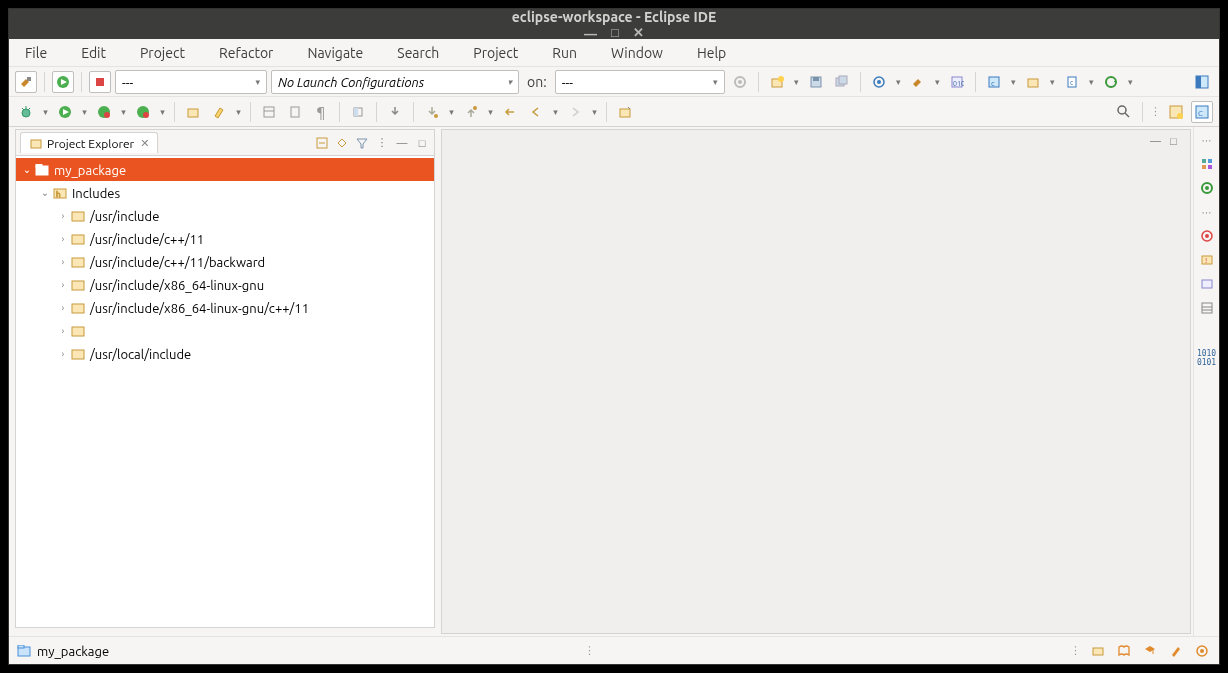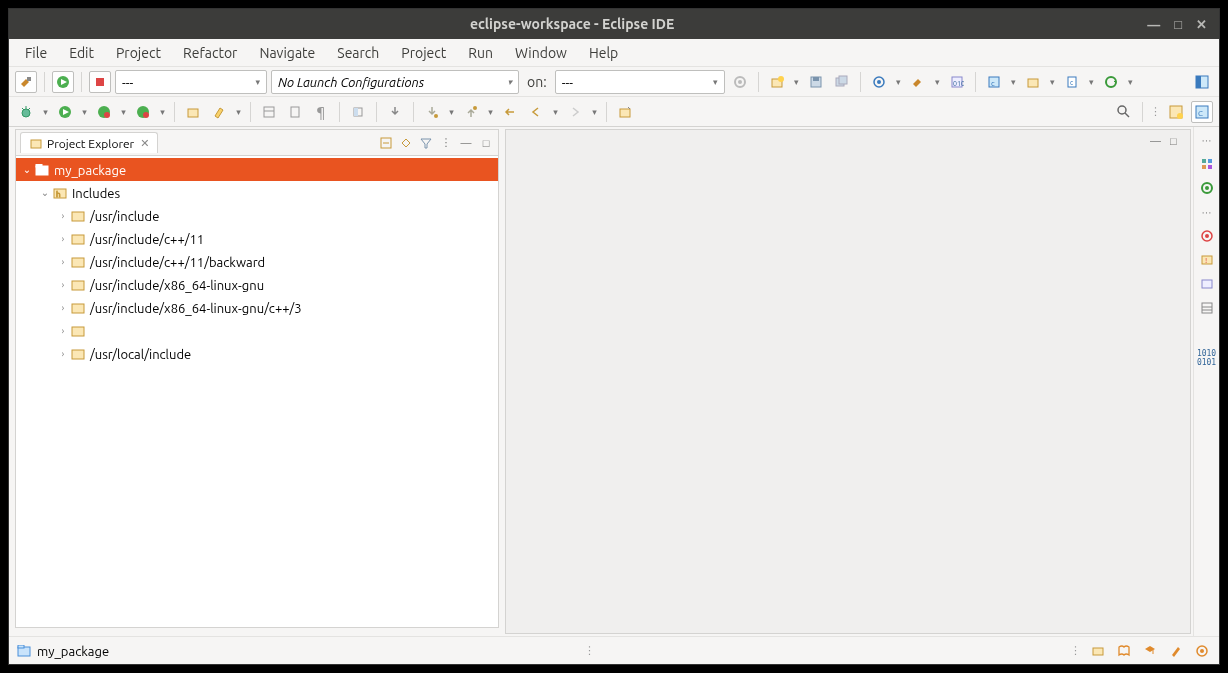--- a/index.html
+++ b/index.html
@@ -1,36 +1,36 @@
 <!DOCTYPE html>
 <html><head>
 <meta charset="utf-8">
 <style>
 * { box-sizing: border-box; margin: 0; padding: 0; }
 body { font-family: "Ubuntu", "Segoe UI", sans-serif; font-size: 13px; background: #000; width: 1228px; height: 673px; overflow: hidden; }
 .window { position: absolute; left: 8px; top: 8px; width: 1212px; height: 657px; background: #fafafa; display: flex; flex-direction: column; border: 1px solid #333; }
-.titlebar { height: 30px; background: #3c3c3a; color: #d2d2cf; display: flex; align-items: center; font-weight: bold; font-size: 14px; }
+.titlebar { height: 30px; background: #3c3c3a; color: #d2d2cf; display: flex; align-items: center; font-weight: bold; font-size: 14px; flex-direction: column; }
 .titlebar-title { flex: 1; text-align: center; }
 .titlebar-controls { display: flex; gap: 14px; padding: 0 12px; align-items: center; }
 .titlebar-controls span { cursor: pointer; color: #b8b8b5; font-size: 13px; }
 
-.menubar { height: 28px; background: #f6f5f4; display: flex; align-items: center; padding: 0 6px; gap: 2px; border-bottom: 1px solid #e4e3e1; }
+.menubar { height: 28px; background: #f6f5f4; display: flex; align-items: center; padding: 0 6px; gap: 14px; border-bottom: 1px solid #e4e3e1; }
 .menubar-item { padding: 4px 10px; font-size: 14px; color: #3d3d3a; cursor: pointer; }
 
 .toolbar1 { height: 30px; background: #f6f5f4; display: flex; align-items: center; padding: 2px 6px; gap: 4px; border-bottom: 1px solid #e4e3e1; }
 .toolbar2 { height: 30px; background: #f6f5f4; display: flex; align-items: center; padding: 2px 6px; gap: 4px; border-bottom: 1px solid #d4d3d1; }
 .tbtn { width: 22px; height: 22px; display: inline-flex; align-items: center; justify-content: center; border: 1px solid transparent; border-radius: 2px; cursor: pointer; color: #7f1d1d; }
 .tbtn-box { border: 1px solid #bfbfbd; background: #fefefe; }
 .tsep { width: 1px; height: 20px; background: #d6d5d3; margin: 0 3px; }
 .tdrop { width: 9px; font-size: 9px; color: #777; cursor: pointer; display:inline-block; text-align:center;}
 .combo { height: 24px; border: 1px solid #bfbfbd; background: #fff; font-size: 13px; padding: 0 6px; display: flex; align-items: center; justify-content: space-between; cursor: pointer; border-radius: 2px; }
 .combo .arr { font-size: 9px; color: #777; margin-left:6px;}
 
 .workspace { flex: 1; display: flex; background: #f6f5f4; overflow: hidden; }
-.left-panel { width: 484px; display: flex; flex-direction: column; border: 1px solid #d4d3d1; margin: 2px 2px 8px 6px; background: #fff; }
+.left-panel { width: 420px; display: flex; flex-direction: column; border: 1px solid #d4d3d1; margin: 2px 2px 8px 6px; background: #fff; }
 .view-tabs { height: 26px; background: #f6f5f4; display: flex; align-items: center; border-bottom: 1px solid #d4d3d1; padding-left: 4px; }
 .view-tab { background: #fff; border: 1px solid #d4d3d1; border-bottom: none; padding: 3px 8px; display: flex; align-items: center; gap: 4px; font-size: 12px; border-radius: 3px 3px 0 0;}
 .view-tab-close { cursor: pointer; color: #888; font-size: 11px; margin-left:2px;}
 .tab-icons-right { margin-left: auto; display: flex; gap: 4px; padding-right: 4px;}
 .tab-icons-right .ic { width:16px;height:16px;display:inline-flex;align-items:center;justify-content:center;font-size:11px;color:#7a7a78;cursor:pointer;}
 
 .tree { flex: 1; overflow: auto; font-size: 13px; padding-top:2px; }
 .tree-row { display: flex; align-items: center; height: 23px; white-space: nowrap; cursor: pointer; }
 .tree-row.selected { background: #e95420; color: #fff; }
 .tw { display:inline-block; text-align:center; font-size:10px; color:#888; width:14px;}
@@ -430,21 +430,21 @@
           <span>/usr/include/x86_64-linux-gnu</span>
         </div>
         <div class="tree-row">
           <span class="pad" style="width:40px;"></span>
             <span class="tw">›</span>
           <span class="tinc2-icon">
               <svg width="14" height="12">
                 <rect x="1" y="2" width="12" height="9"></rect>
               </svg>
             </span>
-          <span>/usr/include/x86_64-linux-gnu/c++/3</span>
+          <span>/usr/include/x86_64-linux-gnu/c++/11</span>
         </div>
         <div class="tree-row">
           <span class="pad" style="width:40px;"></span>
             <span class="tw">›</span>
           <span class="tinc2-icon">
               <svg width="14" height="12">
                 <rect x="1" y="2" width="12" height="9"></rect>
               </svg>
             </span>
         </div>

